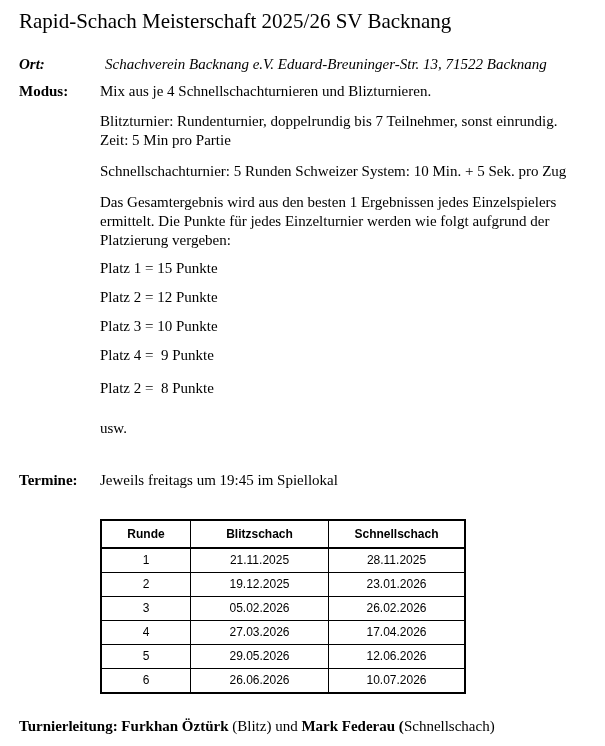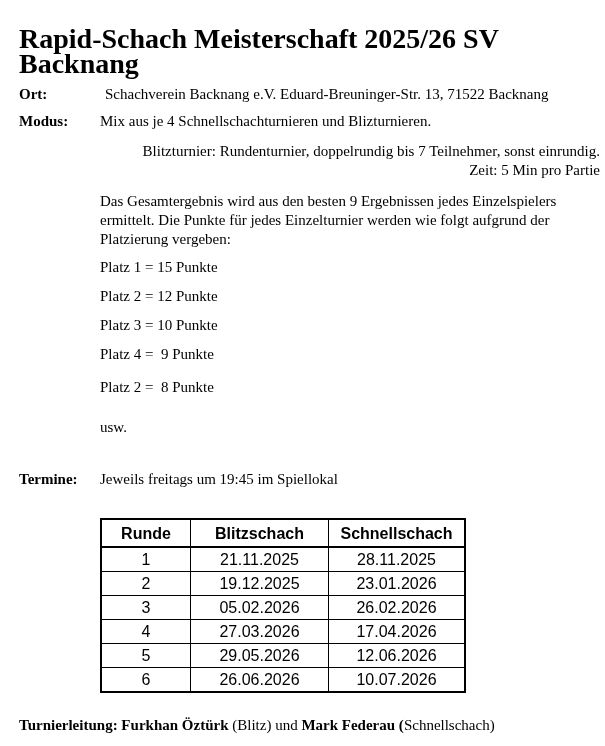--- a/index.html
+++ b/index.html
@@ -15,55 +15,55 @@
     font-size: 15px;
     line-height: 19px;
     overflow: hidden;
   }
   .doc {
     padding: 6px 5px 0 19px;
     box-sizing: border-box;
   }
   .title {
     font-family: "Liberation Serif", serif;
-    font-size: 28px;
+    font-size: 21px;
     line-height: 25px;
-    font-weight: bold;
-    margin: 20px 0 0 0;
+    font-weight: normal;
+    margin: 3px 0 0 0;
   }
   .def-row {
     display: grid;
     grid-template-columns: 81px 1fr;
   }
   .def-label {
     font-weight: bold;
   }
-  .row-ort    { margin-top: 9px; }
+  .row-ort    { margin-top: 21px; font-style: italic; }
   .row-modus  { margin-top: 8px; }
   .row-ort .def-value { padding-left: 5px; }
   .indent {
     margin-left: 81px;
     max-width: 505px;
   }
-  .para-blitz   { margin-top: 11px; text-align: right; }
+  .para-blitz   { margin-top: 11px; }
   .para-schnell { margin-top: 12px; }
   .para-gesamt  { margin-top: 12px; }
   .block-line { display: block; }
   .points { margin-top: 9px; }
   .point-line { white-space: pre; }
   .pt-0, .pt-1, .pt-2 { margin-bottom: 10px; }
   .pt-3 { margin-bottom: 14px; }
   .pt-4 { margin-bottom: 21px; }
   .pt-5 { margin-bottom: 0; }
   .row-termine { margin-top: 33px; }
   table.schedule {
     border-collapse: collapse;
     margin: 29px 0 0 81px;
     font-family: "Liberation Sans", sans-serif;
-    font-size: 16px;
+    font-size: 12px;
     table-layout: fixed;
   }
   table.schedule, table.schedule th, table.schedule td {
     border: 1px solid #000;
   }
   table.schedule {
     border: 2px solid #000;
   }
   table.schedule th {
     border-bottom: 2px solid #000;
@@ -100,22 +100,23 @@
   <div class="def-row row-modus">
     <span class="def-label">Modus:</span>
     <span class="def-value">Mix aus je 4 Schnellschachturnieren und Blizturnieren.</span>
   </div>
 
   <div class="indent para-blitz">
     <span class="block-line">Blitzturnier: Rundenturnier, doppelrundig bis 7 Teilnehmer, sonst einrundig.</span>
     <span class="block-line">Zeit: 5 Min pro Partie</span>
   </div>
 
+  <div class="indent para-schnell">Schnellschachturnier: 5 Runden Schweizer System: 10 Min. + 5 Sek. pro Zug</div>
 
-  <div class="indent para-gesamt">Das Gesamtergebnis wird aus den besten 9 Ergebnissen jedes Einzelspielers ermittelt. Die Punkte für jedes Einzelturnier werden wie folgt aufgrund der Platzierung vergeben:</div>
+  <div class="indent para-gesamt">Das Gesamtergebnis wird aus den besten 1 Ergebnissen jedes Einzelspielers ermittelt. Die Punkte für jedes Einzelturnier werden wie folgt aufgrund der Platzierung vergeben:</div>
 
   <div class="indent points">
     <div class="point-line pt-0">Platz 1 = 15 Punkte</div>
     <div class="point-line pt-1">Platz 2 = 12 Punkte</div>
     <div class="point-line pt-2">Platz 3 = 10 Punkte</div>
     <div class="point-line pt-3">Platz 4 =  9 Punkte</div>
     <div class="point-line pt-4">Platz 2 =  8 Punkte</div>
     <div class="point-line pt-5">usw.</div>
   </div>
 

